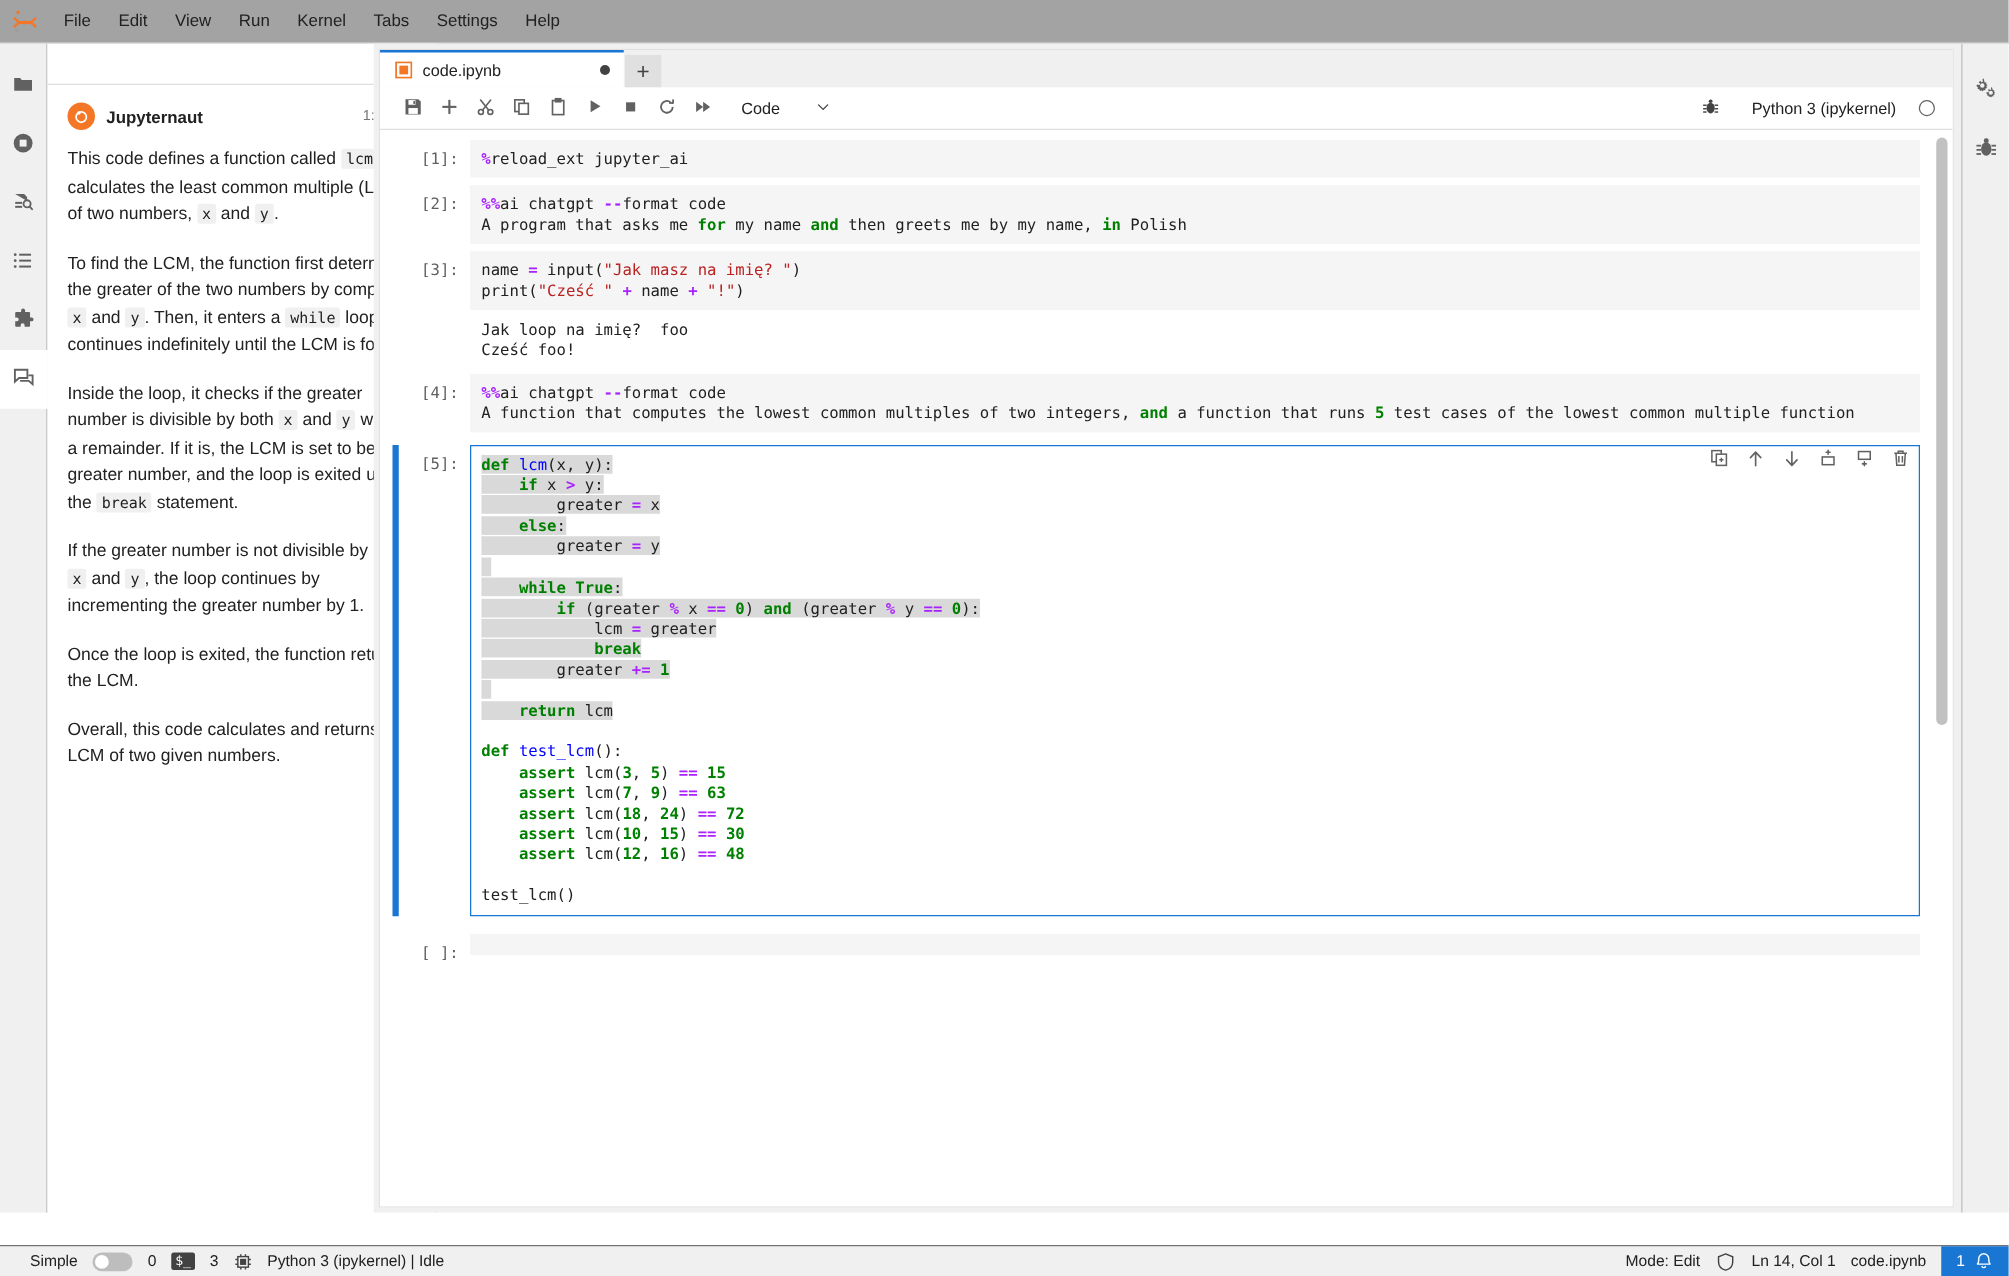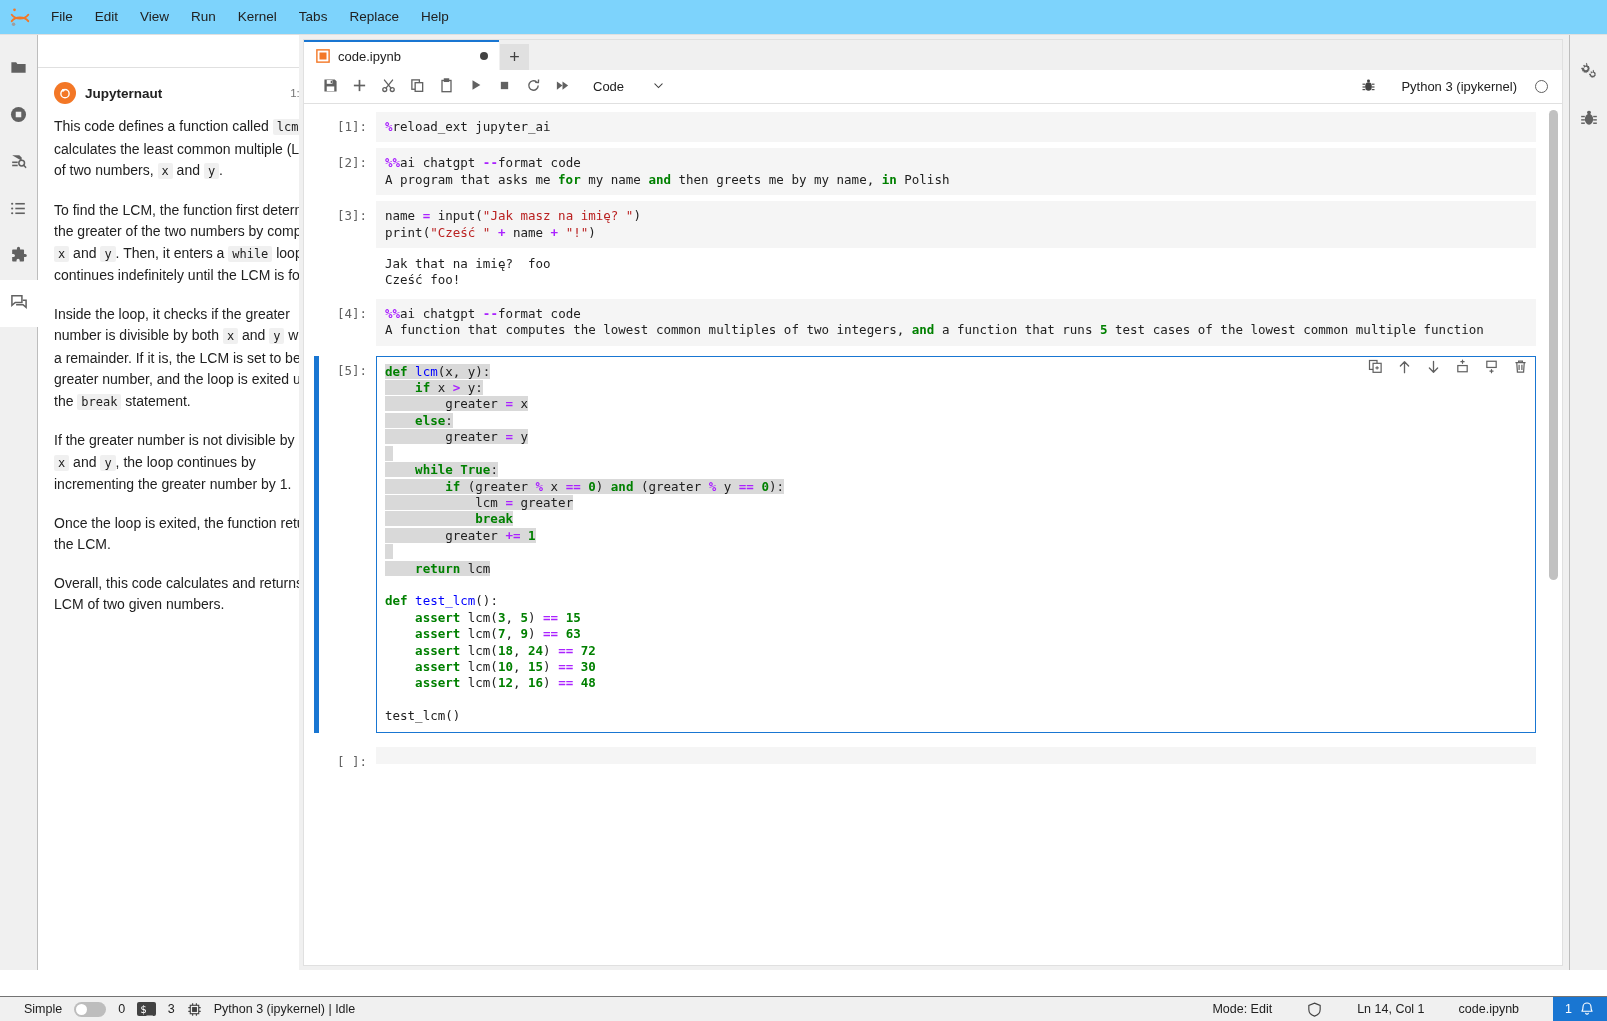--- a/index.html
+++ b/index.html
@@ -11,21 +11,21 @@
     font-family: "Liberation Sans", sans-serif;
     font-size: 13px;
     color: #212121;
     -webkit-font-smoothing: antialiased;
   }
   #app { position: relative; width: 1607px; height: 1021px; }
 
   
   .menubar {
     position: absolute; top: 0; left: 0; width: 1607px; height: 35px;
-    background: #7dd3fc; border-bottom: 1px solid #e0e0e0;
+    background: #a3a3a3; border-bottom: 1px solid #e0e0e0;
     display: flex; align-items: center;
   }
   .jp-logo { width: 40px; display: flex; justify-content: center; align-items: center; }
   .menu-items { display: flex; align-items: center; gap: 0px; }
   .menu-item {
     padding: 4px 11px; font-size: 13.5px; color: #212121; cursor: default;
     line-height: 18px;
   }
 
   
@@ -187,21 +187,21 @@
   .sb-left { display: flex; align-items: center; gap: 12px; padding-left: 24px; }
   .toggle {
     width: 32px; height: 15px; border-radius: 8px; background: #bdbdbd; position: relative;
     cursor: pointer;
   }
   .toggle .knob { position: absolute; left: 2px; top: 2px; width: 11px; height: 11px; border-radius: 50%; background: #fff; }
   .sb-badge {
     background: #424242; color: #fff; font-family: "DejaVu Sans Mono", monospace;
     font-size: 10.5px; padding: 1px 3px; border-radius: 2px; line-height: 12px;
   }
-  .sb-right { margin-left: auto; display: flex; align-items: center; gap: 34px; padding-right: 0px; }
+  .sb-right { margin-left: auto; display: flex; align-items: center; gap: 12px; padding-right: 0px; }
   .notif {
     background: #1976d2; color: #fff; height: 25px; display: flex; align-items: center;
     gap: 7px; padding: 0 12px 0 12px; font-size: 12.5px;
   }
   .sb-item { cursor: default; }
 </style>
 </head>
 <body>
 
 <div id="app">
@@ -215,21 +215,21 @@
         <path d="M3 16.5 C 7 11.2, 17 11.2, 21 16.5" stroke="#f37726" stroke-width="2.1" fill="none" stroke-linecap="round"></path>
       </svg>
     </div>
     <div class="menu-items">
       <div class="menu-item">File</div>
       <div class="menu-item">Edit</div>
       <div class="menu-item">View</div>
       <div class="menu-item">Run</div>
       <div class="menu-item">Kernel</div>
       <div class="menu-item">Tabs</div>
-      <div class="menu-item">Replace</div>
+      <div class="menu-item">Settings</div>
       <div class="menu-item">Help</div>
     </div>
   </div>
 
   <div class="activitybar">
     <div class="ab-icon">
       <span>
         <svg width="19" height="19" viewBox="0 0 24 24" fill="#616161">
           <path d="M3 5.5h6l1.6 2H21v11H3z"></path>
         </svg>
@@ -456,21 +456,21 @@
                 </div>
               </div>
             </div>
             <div class="cell">
               <div class="prompt">[3]:</div>
               <div class="cell-main">
                 <div class="input-area">
                   <pre class="code">name <span class="op">=</span> input(<span class="st">"Jak masz na imię? "</span>)
 print(<span class="st">"Cześć "</span> <span class="op">+</span> name <span class="op">+</span> <span class="st">"!"</span>)</pre>
                 </div>
-                <div class="out-area">Jak that na imię?  foo
+                <div class="out-area">Jak loop na imię?  foo
 Cześć foo!</div>
               </div>
             </div>
             <div class="cell">
               <div class="prompt">[4]:</div>
               <div class="cell-main">
                 <div class="input-area">
                   <pre class="code"><span class="op">%%</span>ai chatgpt <span class="op">--</span>format code
 A function that computes the lowest common multiples of two integers, <span class="k">and</span> a function that runs <span class="nu">5</span> test cases of the lowest common multiple function</pre>
                 </div>

